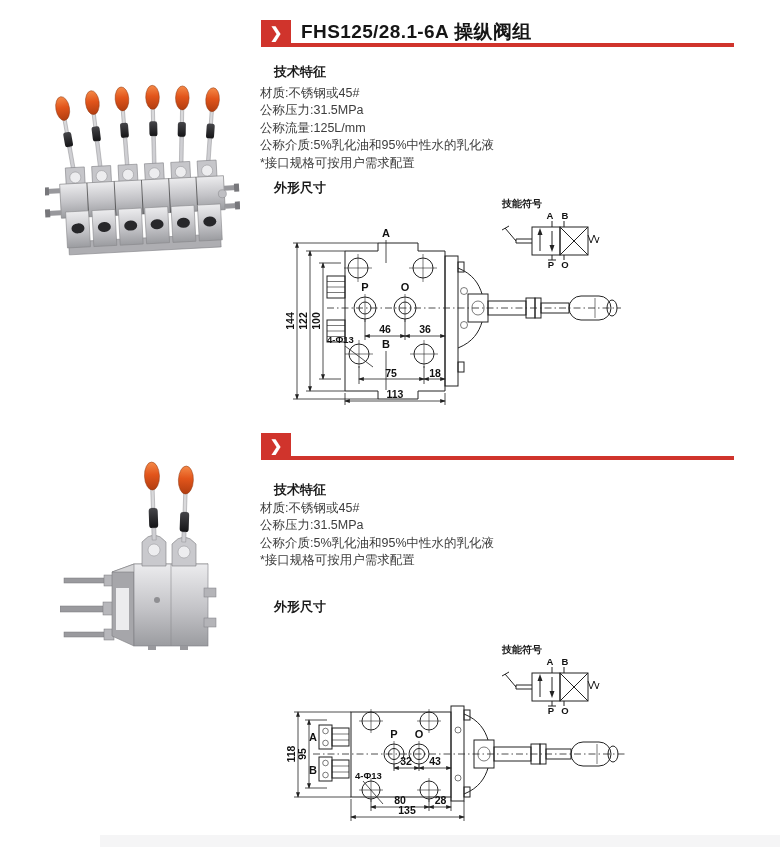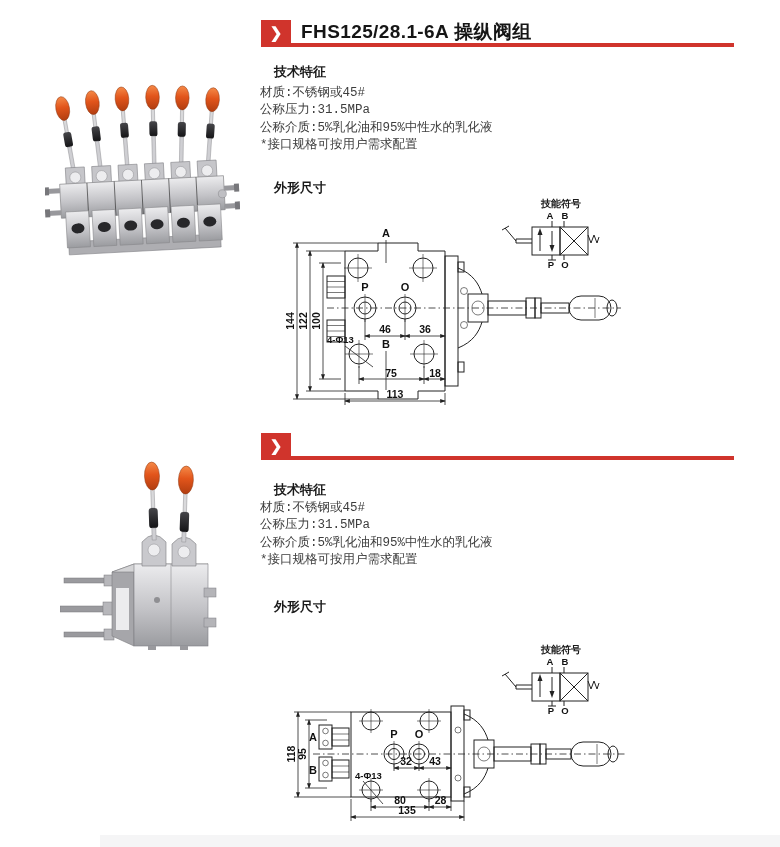--- a/index.html
+++ b/index.html
@@ -7,22 +7,22 @@
         font-family:"Liberation Sans",sans-serif;color:#111;}
   .abs{position:absolute;}
   .titlebar{position:absolute;left:260px;width:474px;height:30px;}
   .titlebar .marker{position:absolute;left:1px;top:0;width:30px;height:26px;background:#d0342c;
         color:#fff;display:flex;align-items:center;justify-content:center;
         font-size:15px;font-weight:bold;}
   .titlebar .ttl{position:absolute;left:41px;top:-1px;font-size:19px;font-weight:bold;
         letter-spacing:.4px;white-space:nowrap;color:#151515;}
   .titlebar .rule{position:absolute;left:1px;top:23px;width:473px;height:4px;background:#d0342c;}
   .h2{position:absolute;left:260px;font-size:13px;font-weight:bold;color:#1a1a1a;margin-left:14px;}
-  .specs{position:absolute;left:260px;font-size:12.5px;line-height:17.4px;color:#3d3d3d;white-space:nowrap;font-family:Liberation Mono, monospace;}
-  .symlabel{font-size:10px;font-weight:bold;text-align:center;color:#1a1a1a;}
+  .specs{position:absolute;left:260px;font-size:12.5px;line-height:17.4px;color:#3d3d3d;white-space:nowrap;}
+  .symlabel{font-size:10px;font-weight:bold;color:#1a1a1a;}
   svg{display:block;}
   svg text{font-family:"Liberation Sans",sans-serif;fill:#111;}
   .dimtxt{font-size:10.5px;font-weight:bold;}
   .porttxt{font-size:11px;font-weight:bold;}
   .smalltxt{font-size:9.5px;font-weight:bold;}
   .ln{stroke:#222;stroke-width:1;fill:none;}
   .thin{stroke:#222;stroke-width:.6;fill:none;}
   .dim{stroke:#222;stroke-width:.8;fill:none;}
   .footer-strip{position:absolute;left:100px;right:0;top:835px;height:12px;background:#f5f5f6;}
 </style>
@@ -167,20 +167,21 @@
     <div class="titlebar" style="top:20px;">
       <div class="marker">❯</div>
       <div class="ttl">FHS125/28.1-6A 操纵阀组</div>
       <div class="rule"></div>
     </div>
 
     <div class="h2" style="top:63px;">技术特征</div>
     <div class="specs" style="top:85px;">
       <div>材质:不锈钢或45#</div>
       <div>公称压力:31.5MPa</div>
+      <div>公称流量:125L/mm</div>
       <div>公称介质:5%乳化油和95%中性水的乳化液</div>
       <div>*接口规格可按用户需求配置</div>
     </div>
     <div class="h2" style="top:179px;">外形尺寸</div>
 
     <svg class="abs" style="left:283px;top:196px;" width="340" height="212" viewBox="0 0 340 212">
       <defs>
         <marker id="d1arr" markerWidth="8" markerHeight="8" refX="6" refY="3" orient="auto-start-reverse">
           <path d="M0,.5 L7,3 L0,5.5 z" fill="#222"></path>
         </marker>

